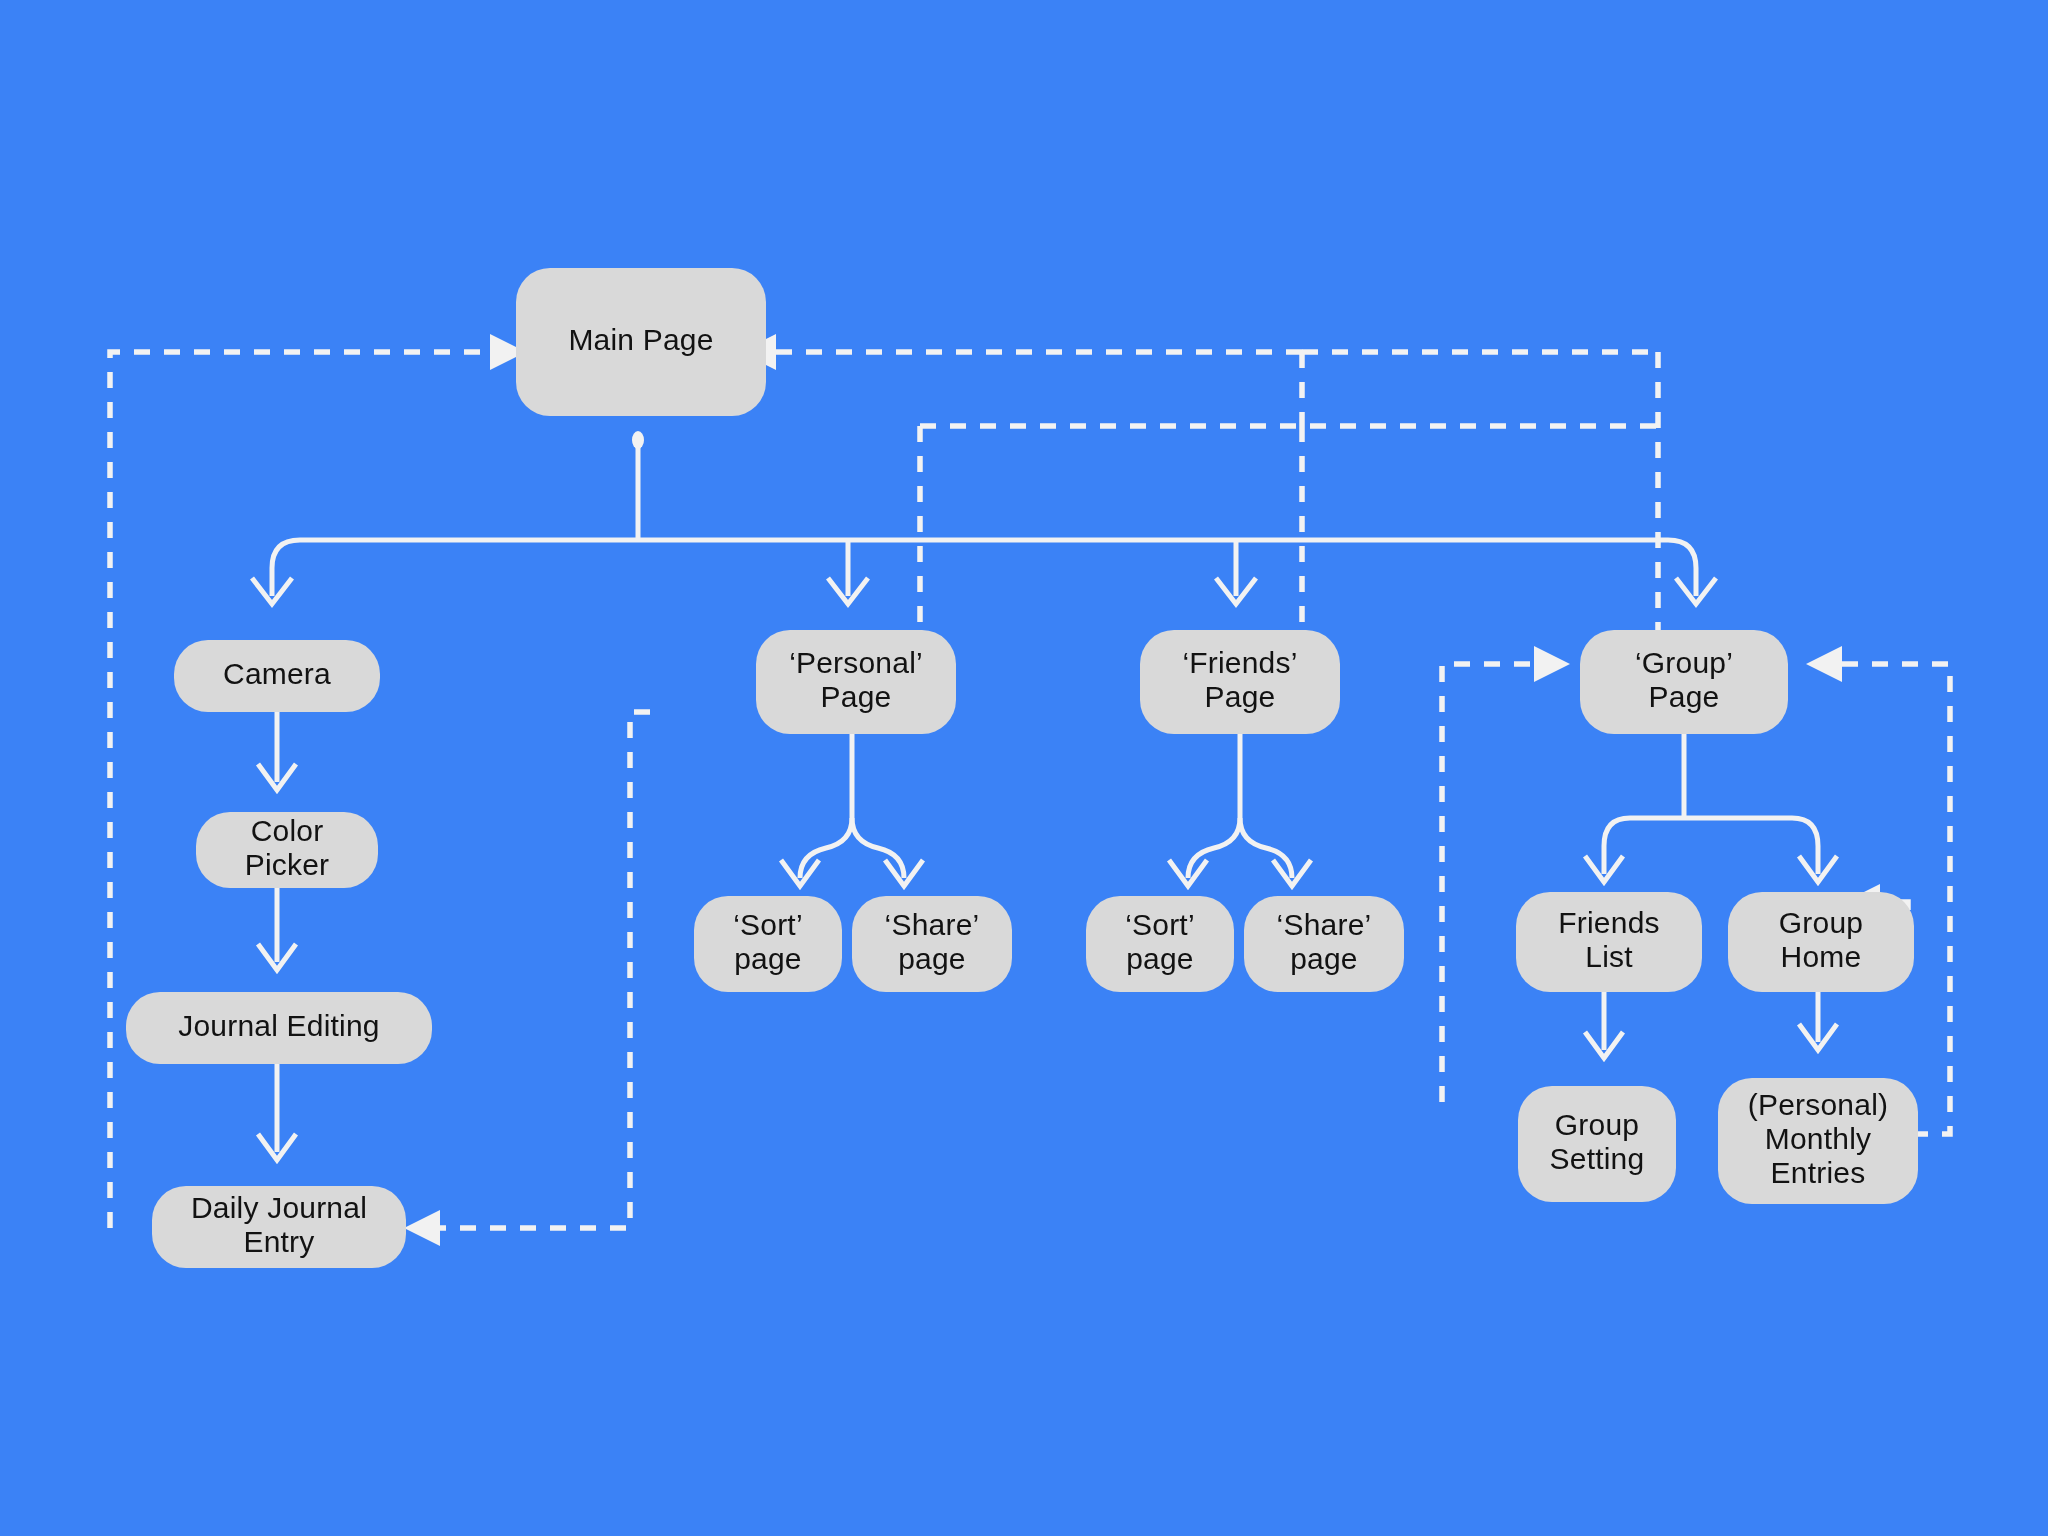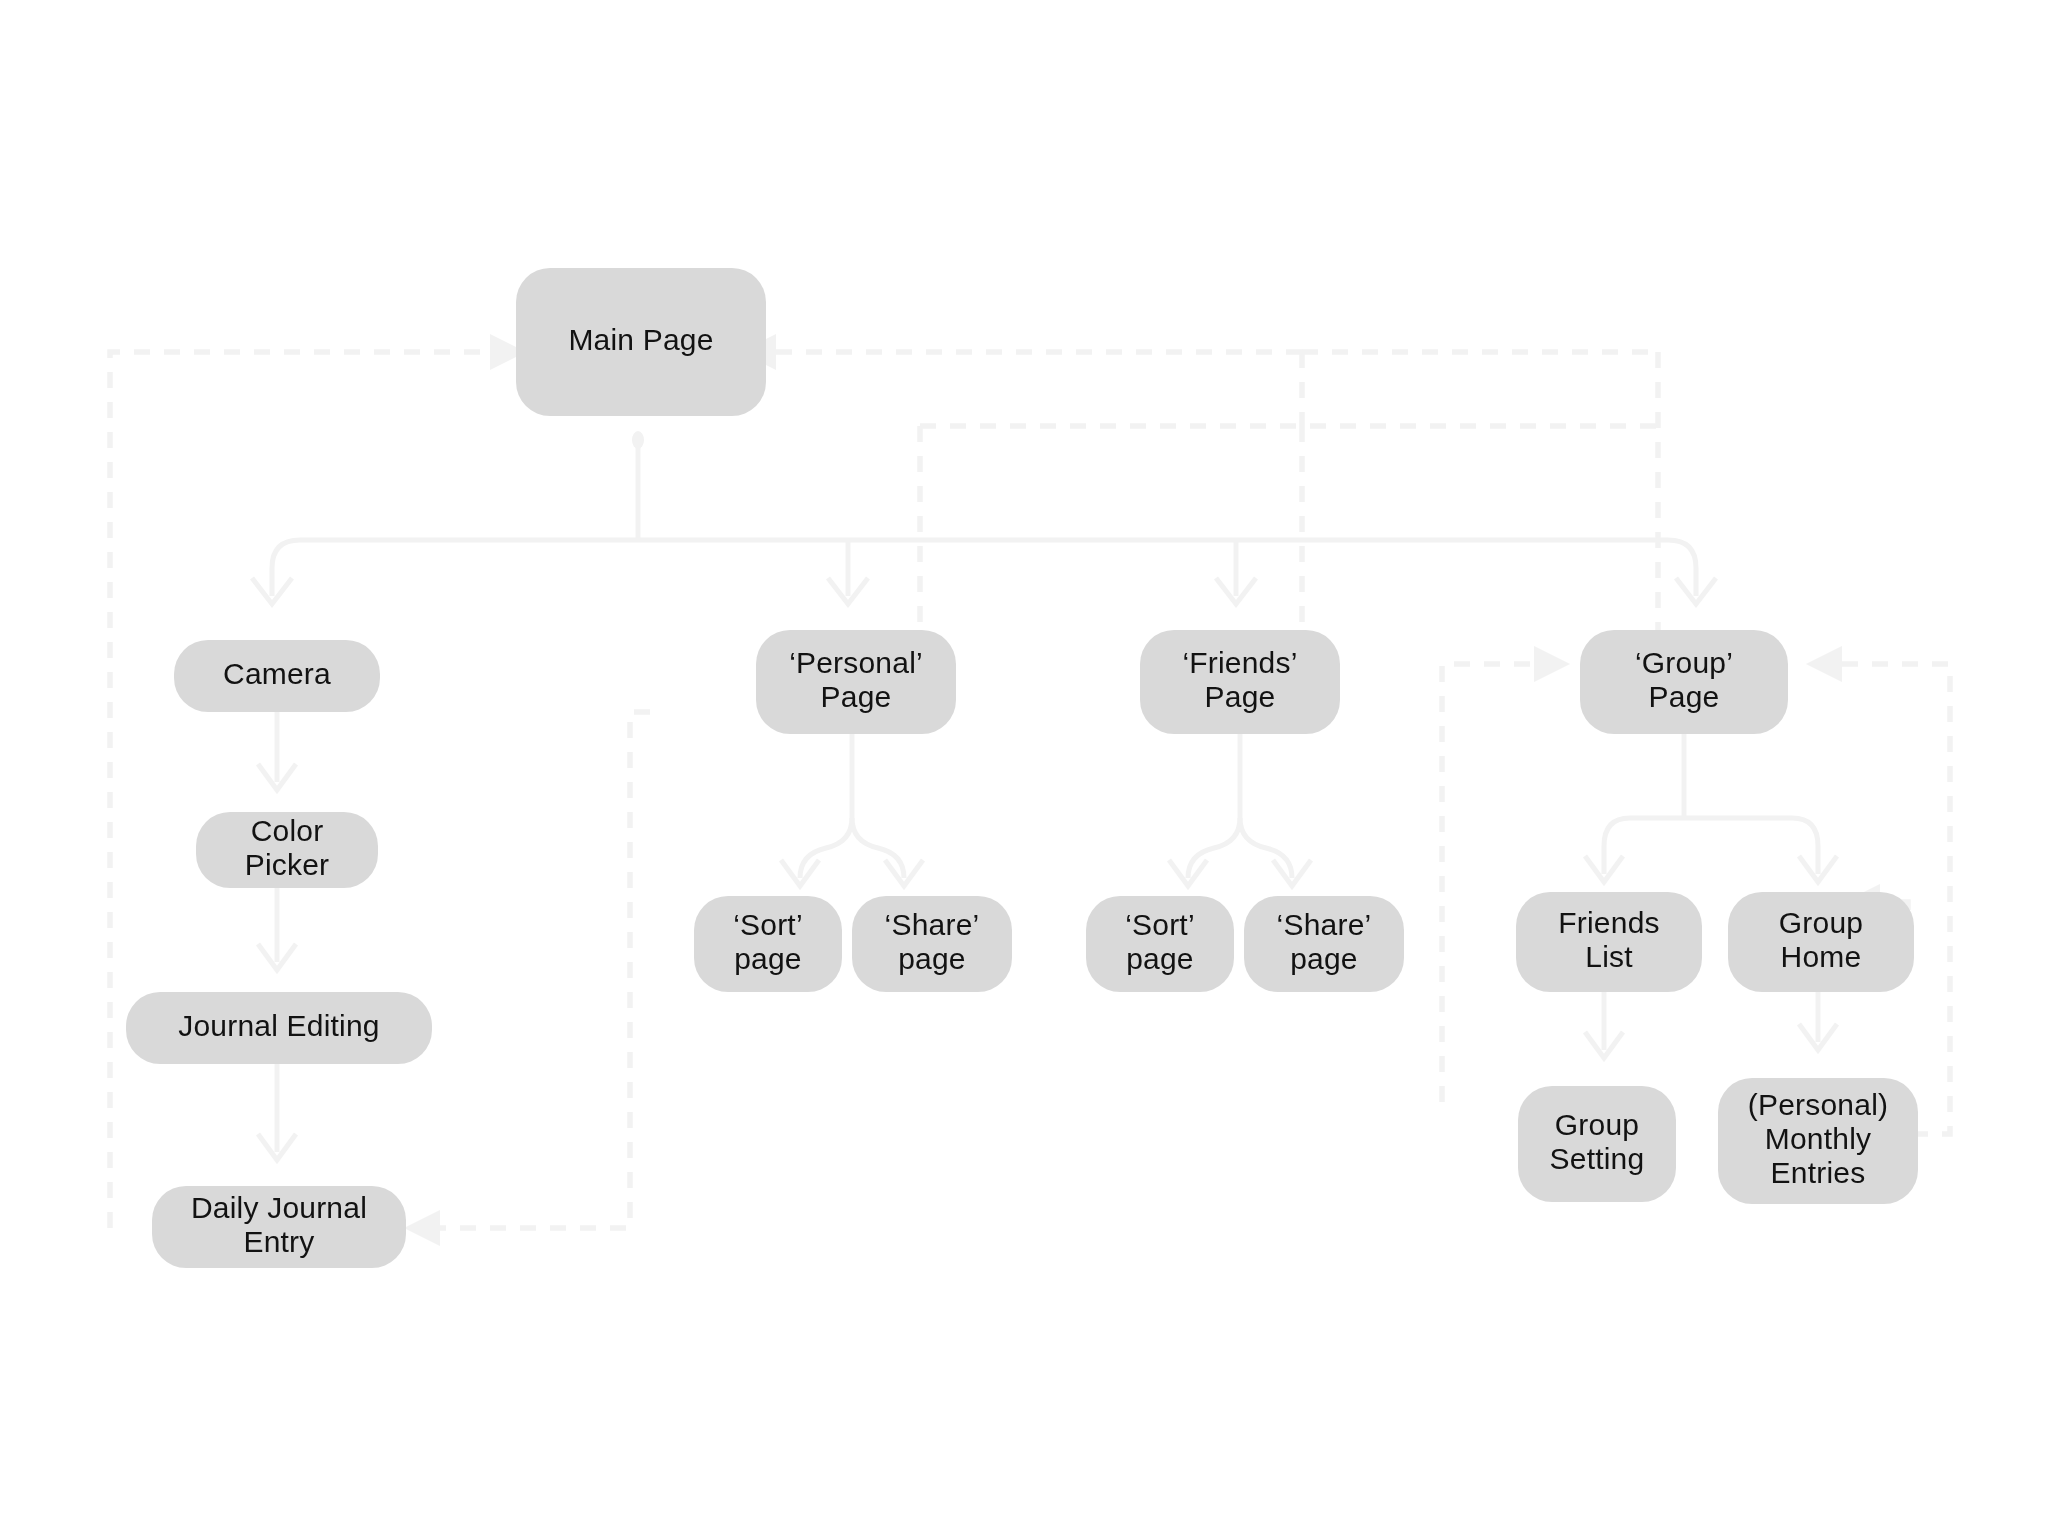--- a/index.html
+++ b/index.html
@@ -11,21 +11,21 @@
   body {
     width: 2048px;
     height: 1536px;
     overflow: hidden;
     font-family: "Liberation Sans", sans-serif;
   }
   #canvas-root {
     position: relative;
     width: 2048px;
     height: 1536px;
-    background: #ffffff;
+    background: #3b82f6;
   }
   svg#flow {
     position: absolute;
     inset: 0;
     width: 2048px;
     height: 1536px;
     display: block;
   }
   .node-rect {
     fill: #d9d9d9;

